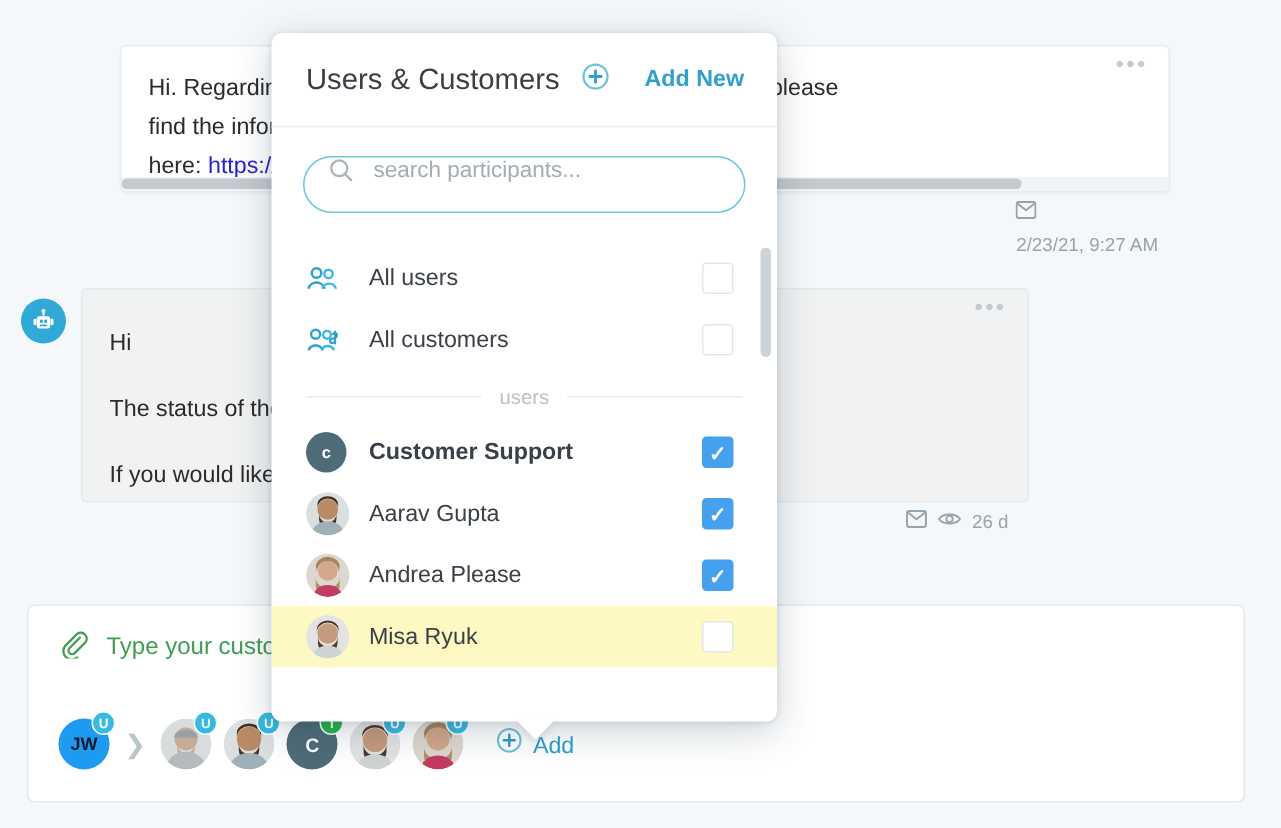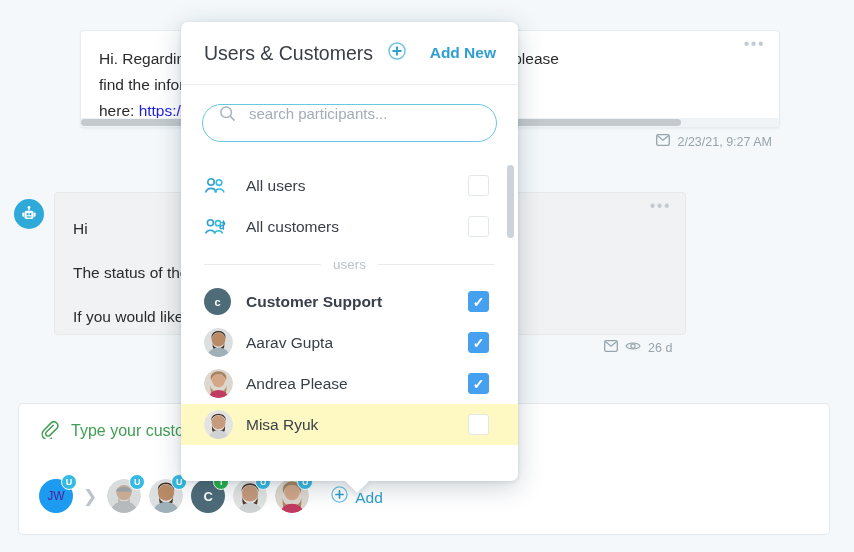--- a/index.html
+++ b/index.html
@@ -48,21 +48,21 @@
     background: #f1f4f6;
   }
   .msg1-hscroll-thumb {
     position: absolute; left: 0; top: 1px;
     width: 600px; height: 7px;
     background: #c3c9cd; border-radius: 4px;
   }
   .msg1-meta {
     position: absolute; right: 8px; top: 104px;
     font-size: 12.5px; color: #97a4ad;
-    display: flex; align-items: flex-end; gap: 7px;
+    display: flex; align-items: flex-start; gap: 7px; flex-direction: column;
   }
   .badge-u, .badge-t {
     position: absolute;
     width: 16px; height: 16px; border-radius: 50%;
     font-size: 9px; font-weight: bold; color: #fff;
     display: flex; align-items: center; justify-content: center;
     border: 1.5px solid #f4f8fa;
   }
   .badge-u { background: #35bbe3; }
   .badge-t { background: #27b34a; }
@@ -110,21 +110,21 @@
   .composer-top { position: absolute; left: 20px; top: 15px; display: flex; align-items: center; gap: 12px; }
   .composer-placeholder { font-size: 16px; color: #3f9e52; }
   .clip-icon { color: #3f9e52; }
 
   .participants { position: absolute; left: 20px; top: 75px; display: flex; align-items: center; }
   .pav { position: relative; width: 34px; height: 34px; border-radius: 50%; overflow: visible; }
   .pav .face { width: 34px; height: 34px; border-radius: 50%; display:block; }
   .pav .badge-u, .pav .badge-t { right: -4px; top: -5px; border-color: #fff; }
   .pav-jw {
     width: 34px; height: 34px; border-radius: 50%;
-    background: #1d9bf0; color: #4c1d95; font-size: 12px; font-weight: normal;
+    background: #1d9bf0; color: #0f172a; font-size: 12px; font-weight: bold;
     display: flex; align-items: center; justify-content: center;
   }
   .pav-c {
     width: 34px; height: 34px; border-radius: 50%;
     background: #4e6b78; color: #fff; font-size: 13px; font-weight: bold;
     display: flex; align-items: center; justify-content: center;
   }
   .chevron { color: #b9c4cb; font-size: 17px; margin: 0 10px; }
   .add-btn {
     display: flex; align-items: flex-end; gap: 7px;

